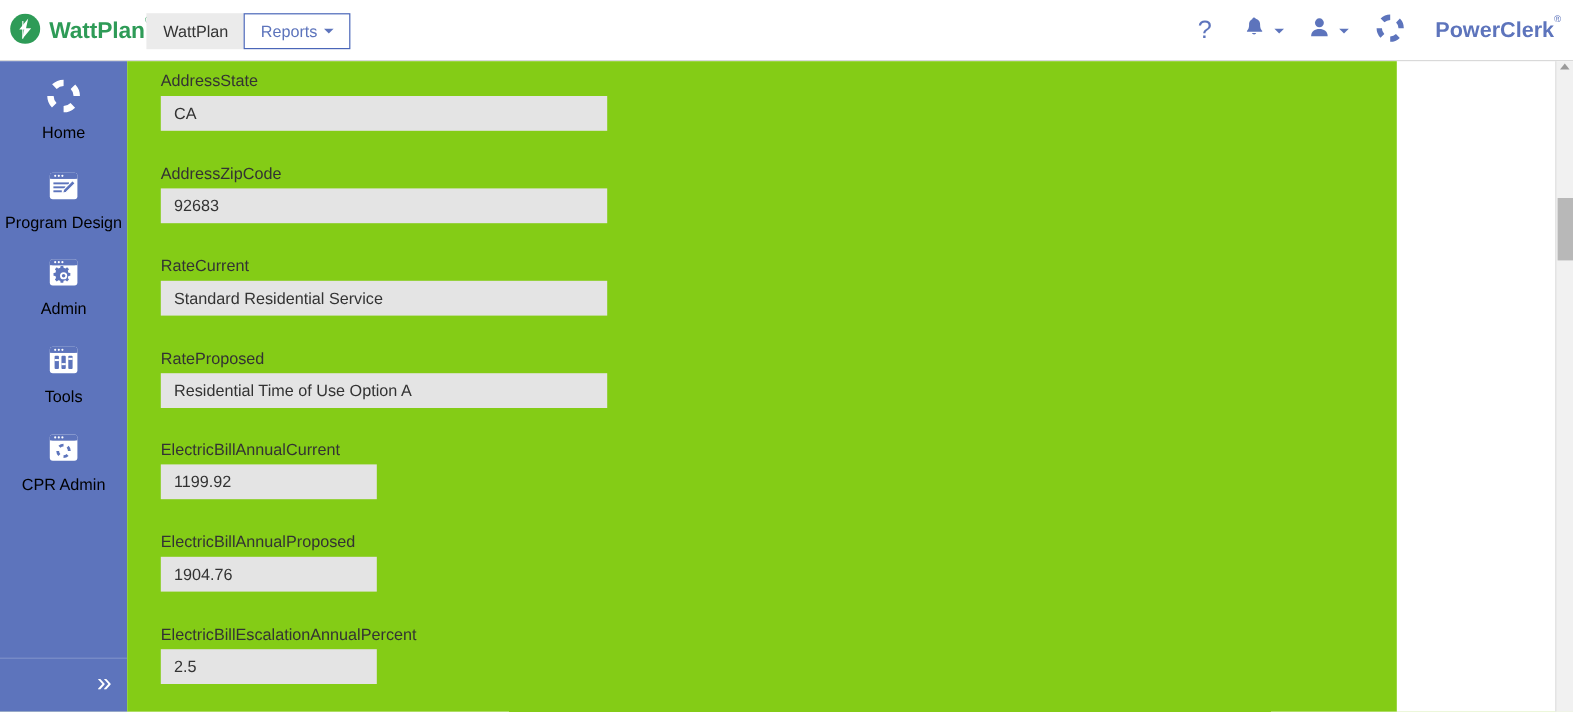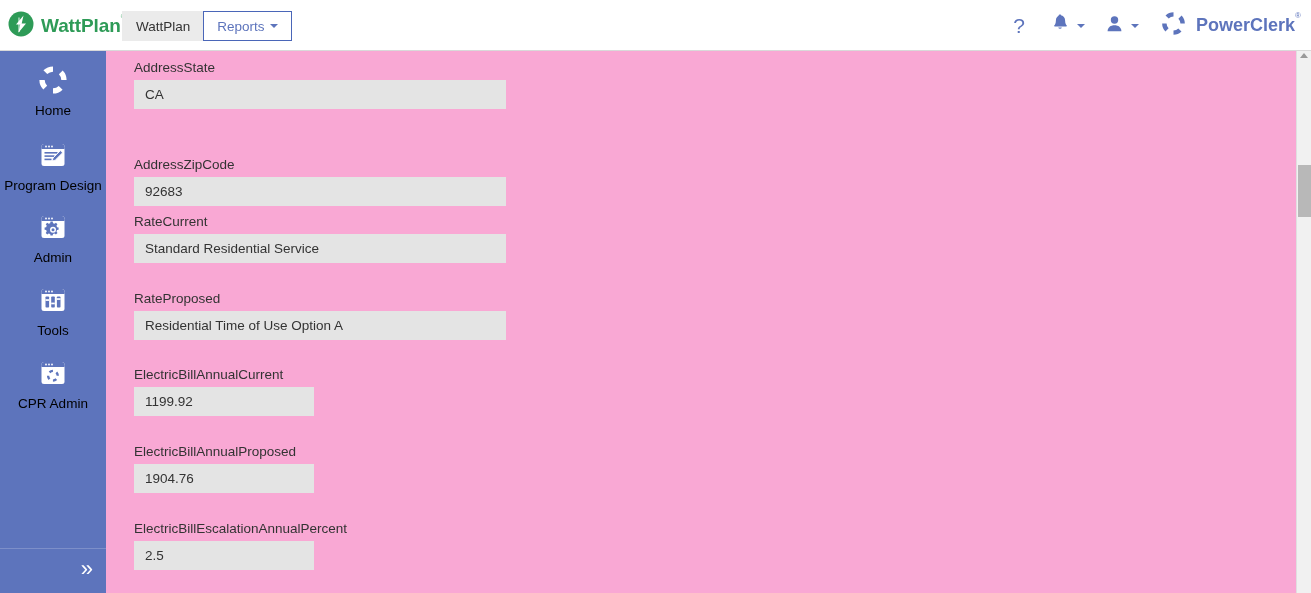--- a/index.html
+++ b/index.html
@@ -53,21 +53,21 @@
     display: flex; align-items: center; gap: 0px;
   }
   .hr-item {
     display: flex; align-items: center; justify-content: center;
     color: #5d74bc; cursor: pointer; height: 51px;
   }
   .hr-help { font-size: 21px; width: 44px; }
   .hr-bell { width: 54px; gap: 3px; }
   .hr-user { width: 54px; gap: 3px; }
   .pc-logo {
-    display: flex; align-items: center; gap: 10px;
+    display: flex; align-items: center; gap: 25px;
     margin-right: 10px; margin-left: 12px;
   }
   .pc-name {
     font-size: 18px; font-weight: bold; color: #5d74bc;
   }
   .pc-name sup { font-size: 8px; top: -0.75em; position: relative; font-weight: normal; }
 
   
   .sidebar {
     position: absolute; left: 0; top: 51px;
@@ -91,22 +91,22 @@
     border-top: 1px solid #7d8fc9;
   }
   .side-expand {
     position: absolute; right: 13px; top: 9px;
     font-size: 22px; line-height: 22px; color: #ffffff; cursor: pointer;
   }
 
   
   .content {
     position: absolute; left: 106px; top: 51px;
-    width: 1190px; height: 542px;
-    background: #f9a8d4;
+    width: 1058px; height: 542px;
+    background: #84cc16;
     overflow: hidden;
   }
   .field { position: absolute; left: 28px; }
   .field-label {
     font-size: 13.5px; color: #333333; line-height: 16px;
     margin-bottom: 4px; white-space: nowrap;
   }
   .field-input {
     background: #e4e4e4; border: none;
     height: 29px; line-height: 29px;
@@ -308,21 +308,21 @@
   </div>
 </div>
 
 <div class="content">
 
   <div class="field" style="top:9px;">
     <div class="field-label">AddressState</div>
     <input class="field-input wide" type="text" readonly="" value="CA" style="">
   </div>
 
-  <div class="field" style="top:86px;margin-top:20px;">
+  <div class="field" style="top:86px;">
     <div class="field-label">AddressZipCode</div>
     <input class="field-input wide" type="text" readonly="" value="92683" style="">
   </div>
 
   <div class="field" style="top:163px;">
     <div class="field-label">RateCurrent</div>
     <input class="field-input wide" type="text" readonly="" value="Standard Residential Service" style="">
   </div>
 
   <div class="field" style="top:240px;">

